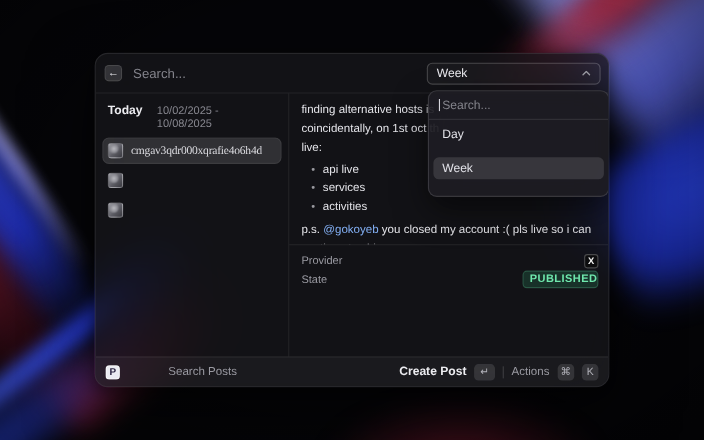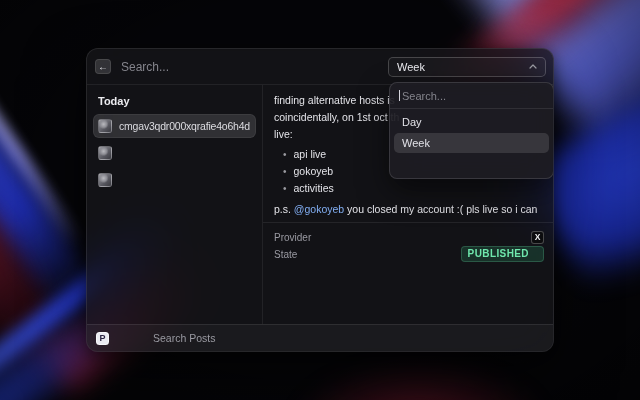--- a/index.html
+++ b/index.html
@@ -76,21 +76,21 @@
 
   
   .bodyrow { flex:1; display:flex; min-height:0; }
   .sidebar { width:176px; flex:0 0 176px; border-right:1px solid rgba(255,255,255,0.07);
     padding:6px 6px 0 6px; }
   .daterow { display:flex; align-items:baseline; gap:13px; padding:4px 5px 7px 5px; }
   .today { font-size:11px; font-weight:700; color:#ececf0; }
   .drange { font-size:10px; color:#87878f; }
   .post-item { height:24px; display:flex; align-items:center; gap:7px; padding:0 5px;
     border-radius:6px; margin-bottom:3px; cursor:pointer; }
-  .post-item.sel { background:rgba(255,255,255,0.13); box-shadow:inset 0 0 0 1px rgba(255,255,255,0.06); }
+  .post-item.sel { background:rgba(255,255,255,0.13); box-shadow:inset 0 0 0 1px rgba(255,255,255,0.06);font-family:Liberation Serif, serif; }
   .thumb { width:14px; height:14px; flex:0 0 14px; border-radius:3px;
     background:
       radial-gradient(circle at 38% 35%, #b9b9be 0%, #8f8f96 28%, rgba(0,0,0,0) 46%),
       linear-gradient(135deg,#9a9aa0 0%,#5c5c64 55%,#39393f 100%);
     border:1px solid rgba(255,255,255,0.18); }
   .post-id { font-size:10.5px; letter-spacing:-0.2px; color:#dcdce1; white-space:nowrap; overflow:hidden; }
 
   .main { flex:1; display:flex; flex-direction:column; min-width:0; position:relative; }
   .preview { height:137px; flex:0 0 137px; overflow:hidden; padding:7px 8px 0 11px;
     font-size:10.5px; line-height:17px; color:#e4e4e9; }
@@ -101,21 +101,21 @@
   .mention { color:#82aef2; cursor:pointer; }
 
   .meta { border-top:1px solid rgba(255,255,255,0.08); padding:6px 9px 0 11px; }
   .mrow { height:16px; display:flex; align-items:center; justify-content:space-between; margin-bottom:1px; }
   .mlabel { font-size:10px; color:#9a9aa2;text-align:right; }
   .xbadge { width:13px; height:13px; border-radius:3px; background:#0c0c0e;
     border:1px solid rgba(255,255,255,0.25); color:#f2f2f2; font-size:8.5px; font-weight:700;
     display:flex; align-items:center; justify-content:center; }
   .pubbadge { font-size:10px; font-weight:700; letter-spacing:0.4px; color:#6fe7ad;
     background:rgba(56,210,146,0.16); border:1px solid rgba(110,230,175,0.22);
-    padding:1px 14px 2px 6px; border-radius:4px;margin-left:16px; }
+    padding:1px 0 2px 6px; border-radius:4px;margin-left:16px; }
 
   
   .ftr { height:27px; flex:0 0 27px; display:flex; align-items:center; gap:8px; padding:0 9px;
     border-top:1px solid rgba(255,255,255,0.09); background:rgba(255,255,255,0.035); }
   .applogo { width:13px; height:13px; border-radius:3.5px; background:#ebebf2;
     color:#2b2442; font-size:9px; font-weight:700; display:flex; align-items:center; justify-content:center;
     border:1px solid rgba(255,255,255,0.6); }
   .ftr-label { font-size:10.5px; color:#9a9aa2;margin-left:36px; }
   .ftr-right { margin-left:auto; display:flex; align-items:center; gap:7px; }
   .create { font-size:11px; font-weight:700; color:#ececf0; cursor:pointer; }
@@ -132,21 +132,21 @@
     -webkit-backdrop-filter:blur(18px); backdrop-filter:blur(18px);
     border:1px solid rgba(255,255,255,0.13);
     box-shadow:0 12px 30px rgba(0,0,0,0.5); overflow:hidden;
     display:flex; flex-direction:column; }
   .dd-search { height:26px; flex:0 0 26px; display:flex; align-items:center; padding:0 9px;
     border-bottom:1px solid rgba(255,255,255,0.09); }
   .caret { width:1px; height:11px; background:#d6d6de; margin-right:2px; }
   .dd-ph { font-size:11px; color:#84848c; }
   .dd-opts { padding:3px 4px; }
   .dd-opt { height:20px; display:flex; align-items:center; padding:0 8px; border-radius:5px;
-    font-size:11px; color:#e2e2e8; margin-bottom:1px; cursor:pointer; }
+    font-size:11px; color:#e2e2e8; margin-bottom:11px; cursor:pointer; }
   .dd-opt.sel { background:rgba(255,255,255,0.12); }
 </style>
 </head>
 <body>
 
 <div class="bg">
   <div class="streak s-peri"></div>
   <div class="streak s-red3"></div>
   <div class="streak s-red1"></div>
   <div class="streak s-red2"></div>
@@ -176,20 +176,21 @@
           </svg>
       </span>
     </div>
   </div>
 
   <div class="bodyrow">
 
     <div class="sidebar">
       <div class="daterow">
         <span class="today">Today</span>
+        <span class="drange">10/02/2025 - 10/08/2025</span>
       </div>
       <div class="post-item sel">
         <span class="thumb"></span>
         <span class="post-id">cmgav3qdr000xqrafie4o6h4d</span>
       </div>
       <div class="post-item">
         <span class="thumb"></span>
       </div>
       <div class="post-item">
         <span class="thumb"></span>
@@ -201,21 +202,21 @@
         <div class="pline">finding alternative hosts is</div>
         <div class="pline">coincidentally, on 1st oct th</div>
         <div class="pline">live:</div>
         <div class="bullets">
           <div class="brow">
             <span class="bdot">•</span>
             <span>api live</span>
           </div>
           <div class="brow">
             <span class="bdot">•</span>
-            <span>gokoyeb</span>
+            <span>services</span>
           </div>
           <div class="brow">
             <span class="bdot">•</span>
             <span>activities</span>
           </div>
         </div>
         <div class="pline"><span>p.s. </span><span class="mention">@gokoyeb</span><span> you closed my account :( pls live so i can</span></div>
         <div class="pline">continue to ship...</div>
       </div>
 
@@ -228,20 +229,28 @@
           <span class="mlabel">State</span>
           <span class="pubbadge">PUBLISHED</span>
         </div>
       </div>
     </div>
   </div>
 
   <div class="ftr">
     <span class="applogo">P</span>
     <span class="ftr-label">Search Posts</span>
+    <div class="ftr-right">
+      <span class="create">Create Post</span>
+      <span class="keycap wide">↵</span>
+      <span class="vdiv"></span>
+      <span class="actions">Actions</span>
+      <span class="keycap">⌘</span>
+      <span class="keycap">K</span>
+    </div>
   </div>
 
   <div class="dropdown">
     <div class="dd-search">
       <span class="caret"></span>
       <span class="dd-ph">Search...</span>
     </div>
     <div class="dd-opts">
       <div class="dd-opt">Day</div>
       <div class="dd-opt sel">Week</div>

